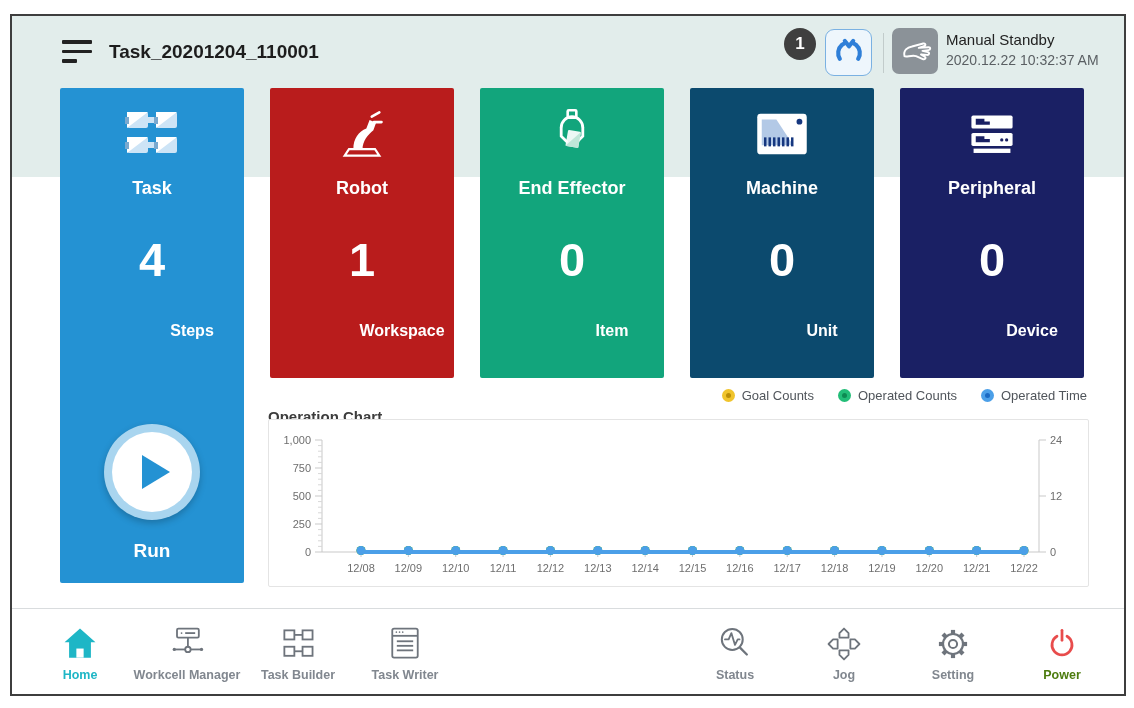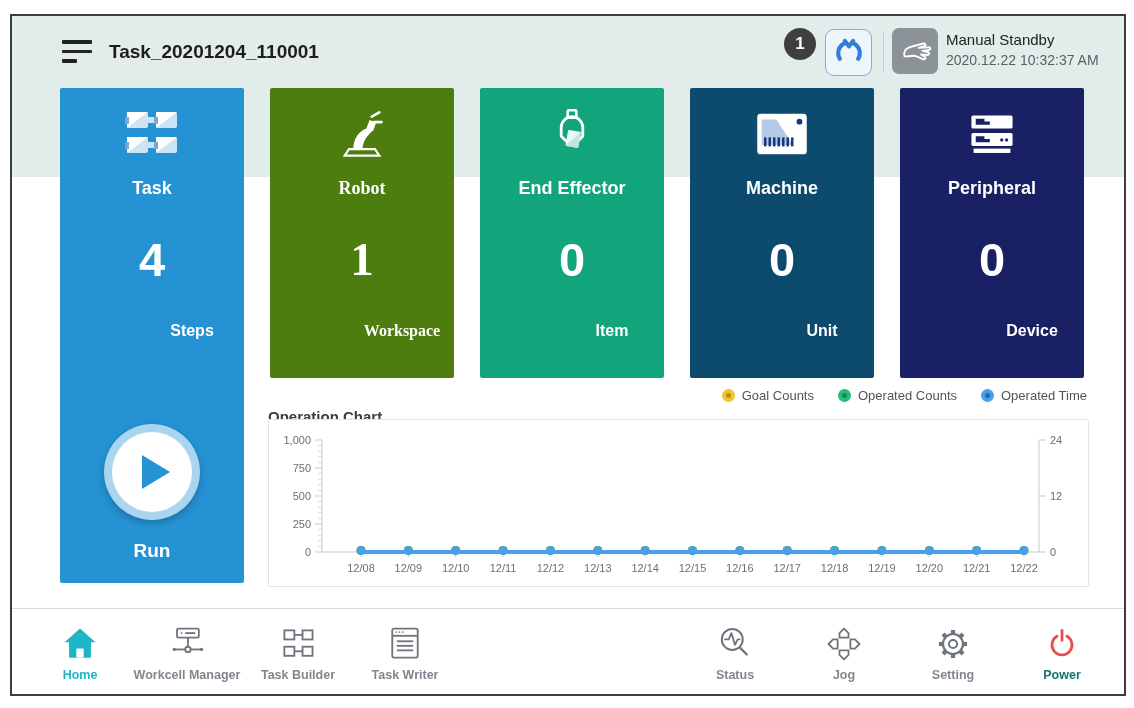--- a/index.html
+++ b/index.html
@@ -41,21 +41,21 @@
   .dot-inner{width:5px;height:5px;border-radius:50%;}
   .legend-label{font-size:13px;color:#50555b;}
   .chart-box{position:absolute;left:256px;top:403px;width:819px;height:166px;border:1px solid #e4e4e4;border-radius:2px;background:#fff;}
 
   .nav-sep{position:absolute;left:0;top:592px;width:100%;height:1px;background:#d9dcde;}
   .nav-item{position:absolute;top:606px;width:130px;height:66px;display:flex;flex-direction:column;align-items:center;
             justify-content:flex-start;cursor:pointer;}
   .nav-item .n-icon{height:42px;display:flex;align-items:flex-end;justify-content:center;}
   .nav-item .n-label{font-size:12.5px;font-weight:700;color:#81878f;margin-top:4px;}
   .nav-item.active .n-label{color:#1eb6c6;}
-  .nav-item.power .n-label{color:#0f766e;}
+  .nav-item.power .n-label{color:#4d7c0f;}
 </style>
 </head>
 <body>
 
 <div class="stage">
 <div class="screen">
 
   <div class="header"></div>
   <div class="hamburger">
     <div class="bar"></div>
@@ -111,21 +111,21 @@
     <div class="c-value">4</div>
     <div class="c-unit">Steps</div>
     <div class="run-circle">
       <div class="inner">
             <div class="play-tri"></div>
           </div>
     </div>
     <div class="run-label">Run</div>
   </div>
 
-  <div class="card" style="left: 258px; background: #4d7c0f; font-family: Liberation Serif, serif;">
+  <div class="card" style="left: 258px; background: #b91c1c;">
     <div class="c-icon">
       <svg width="52" height="52" viewBox="0 0 48 48">
         <polygon points="12,38 36,38 40,44 8,44" fill="none" stroke="#fff" stroke-width="2"></polygon>
         <path d="M16 38 c0-10 5-16 12-19 l3-8 6 2.5 -2.5 7 c-5 4-10 10-10 17.5 z" fill="#fff"></path>
         <path d="M33 8 l7 -4 M35 13 l7 0" stroke="#fff" stroke-width="2.4" stroke-linecap="round" fill="none"></path>
       </svg>
     </div>
     <div class="c-name">Robot</div>
     <div class="c-value">1</div>
     <div class="c-unit">Workspace</div>

